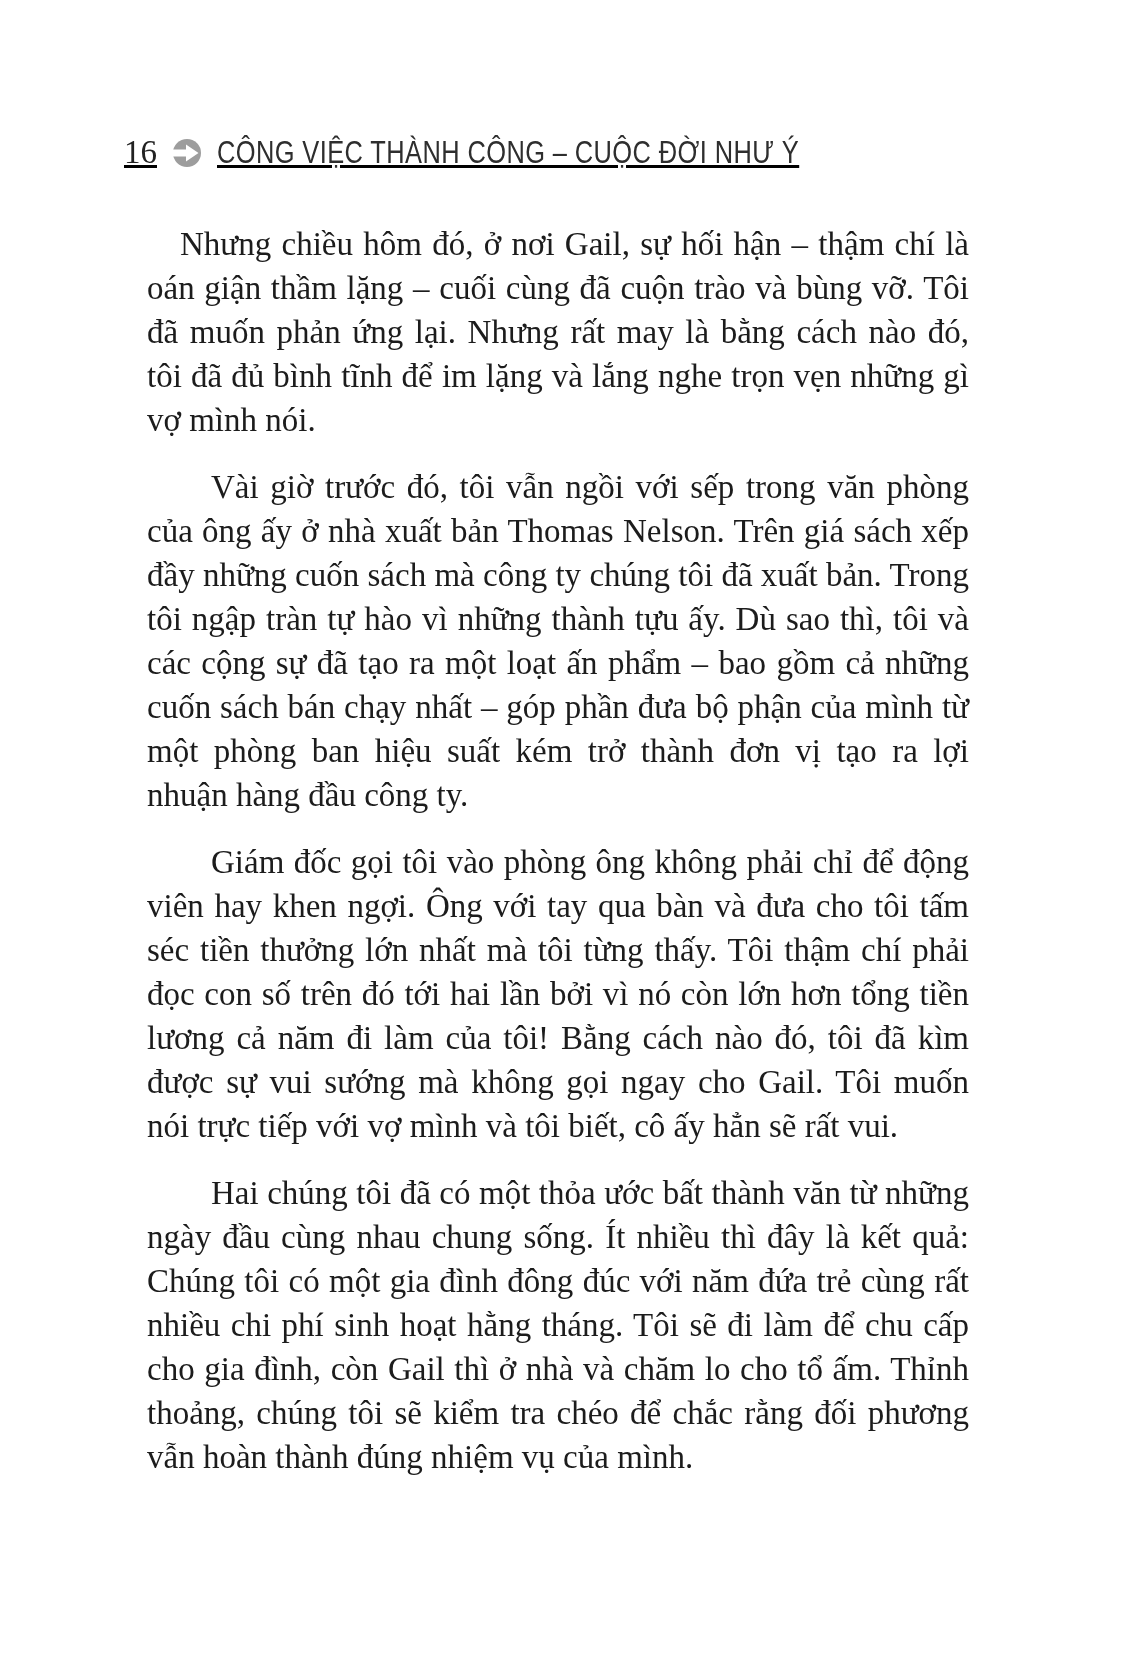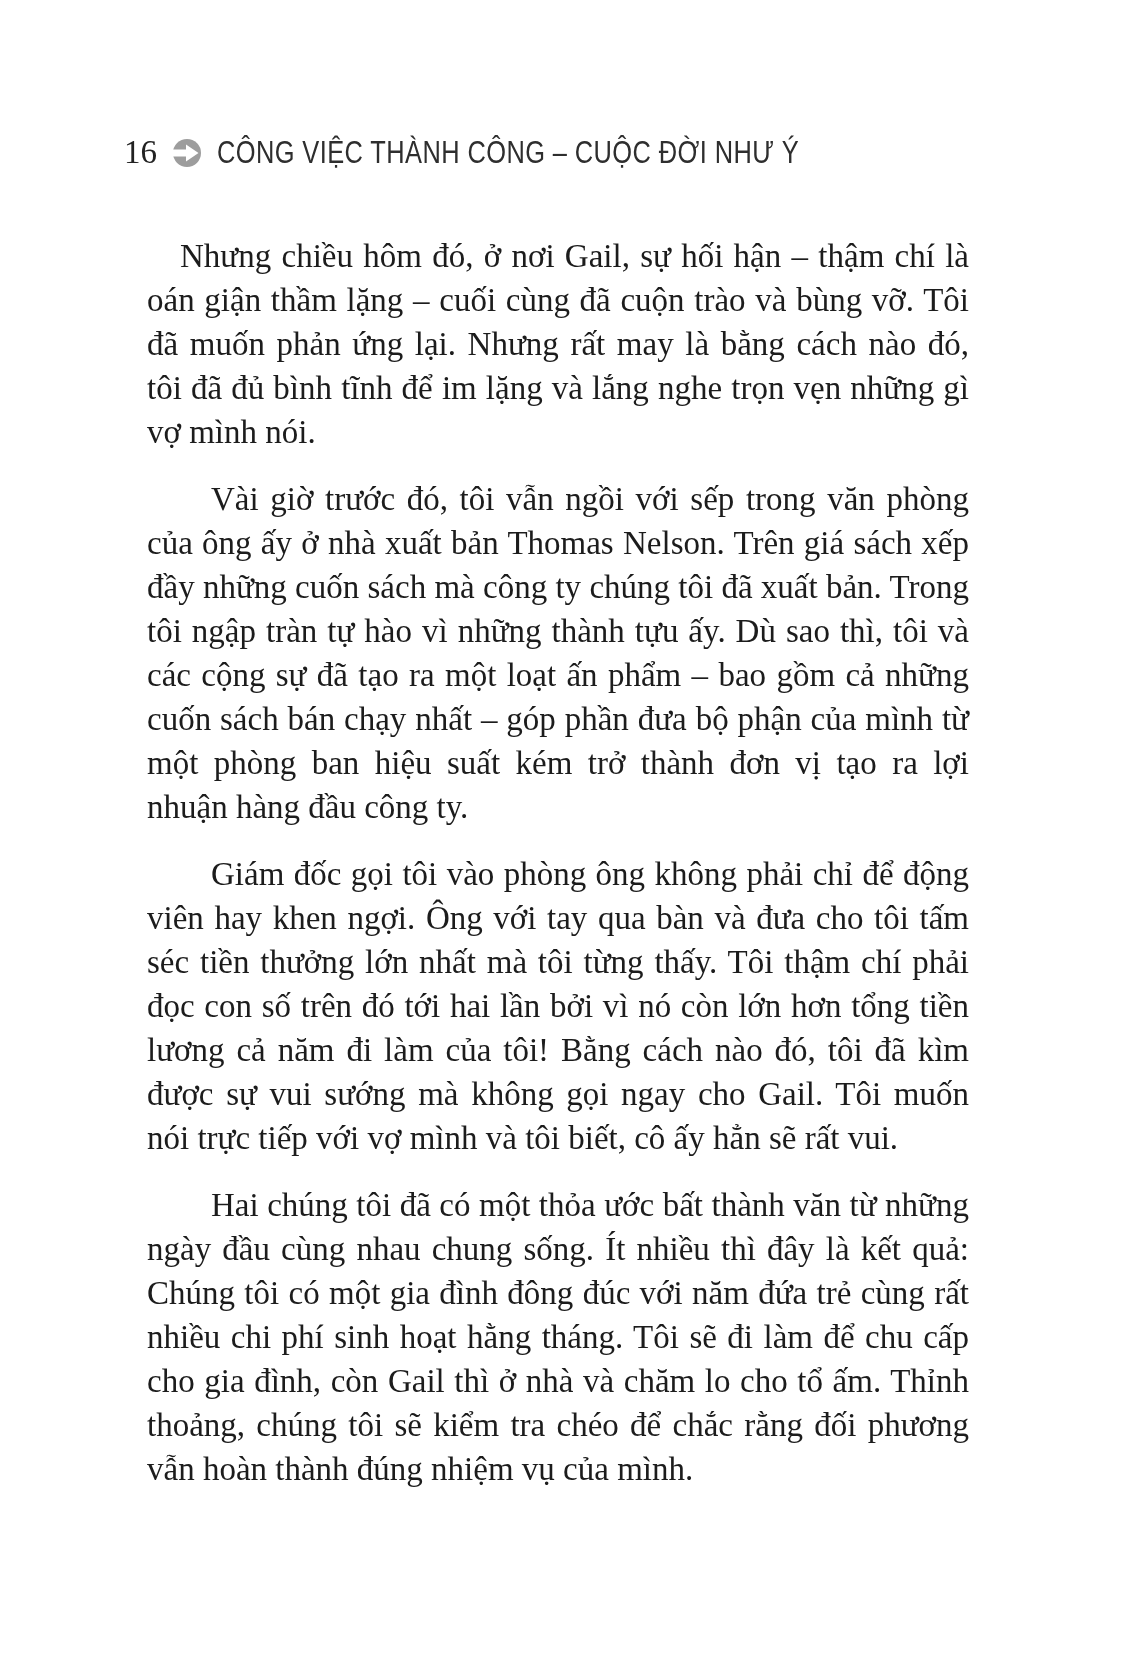--- a/index.html
+++ b/index.html
@@ -16,20 +16,21 @@
     font-family: "Liberation Serif", serif;
   }
   .running-header {
     position: absolute;
     top: 136px;
     left: 124px;
     display: flex;
     align-items: center;
     gap: 15px;
     white-space: nowrap;
+    text-decoration: underline;
   }
   .page-number {
     font-family: "Liberation Serif", serif;
     font-size: 33px;
     color: #222222;
     line-height: 1;
   }
   .ornament {
     width: 30px;
     height: 30px;
@@ -46,21 +47,21 @@
     transform-origin: left center;
     line-height: 1;
   }
   .body-text {
     position: absolute;
     top: 222px;
     left: 147px;
     width: 822px;
   }
   .body-text p {
-    margin: 12px 0 23px 0;
+    margin: 0 0 23px 0;
     font-family: "Liberation Serif", serif;
     font-size: 33px;
     line-height: 44px;
     color: #1c1c1c;
     text-align: justify;
     text-indent: 64px;
   }
   .body-text p.first {
     text-indent: 33px;
   }

